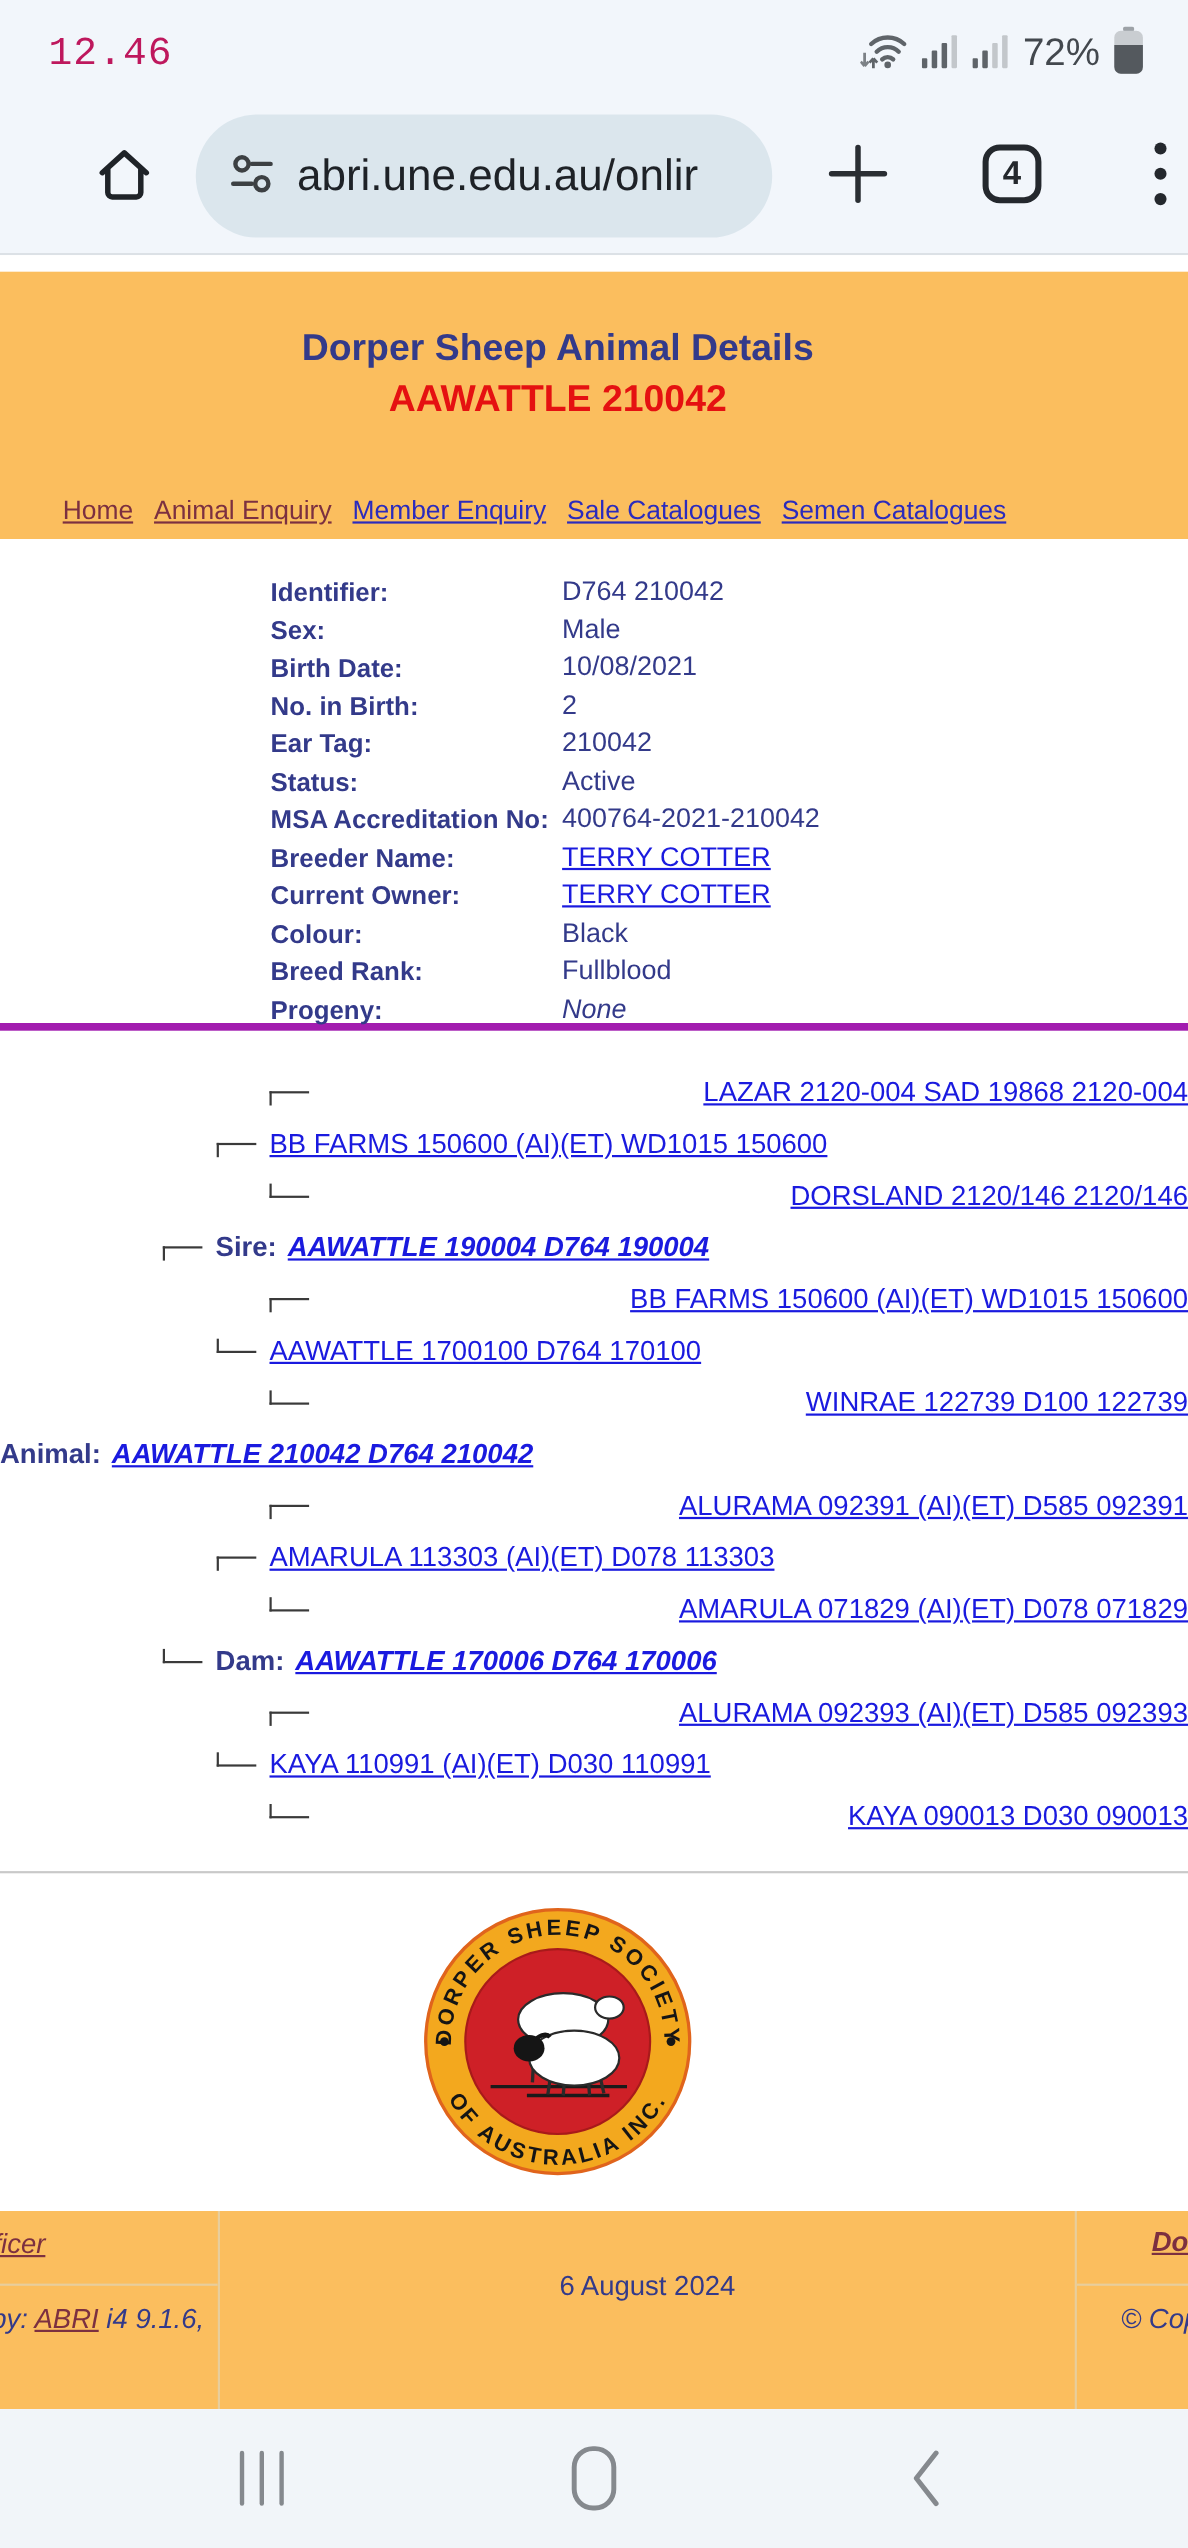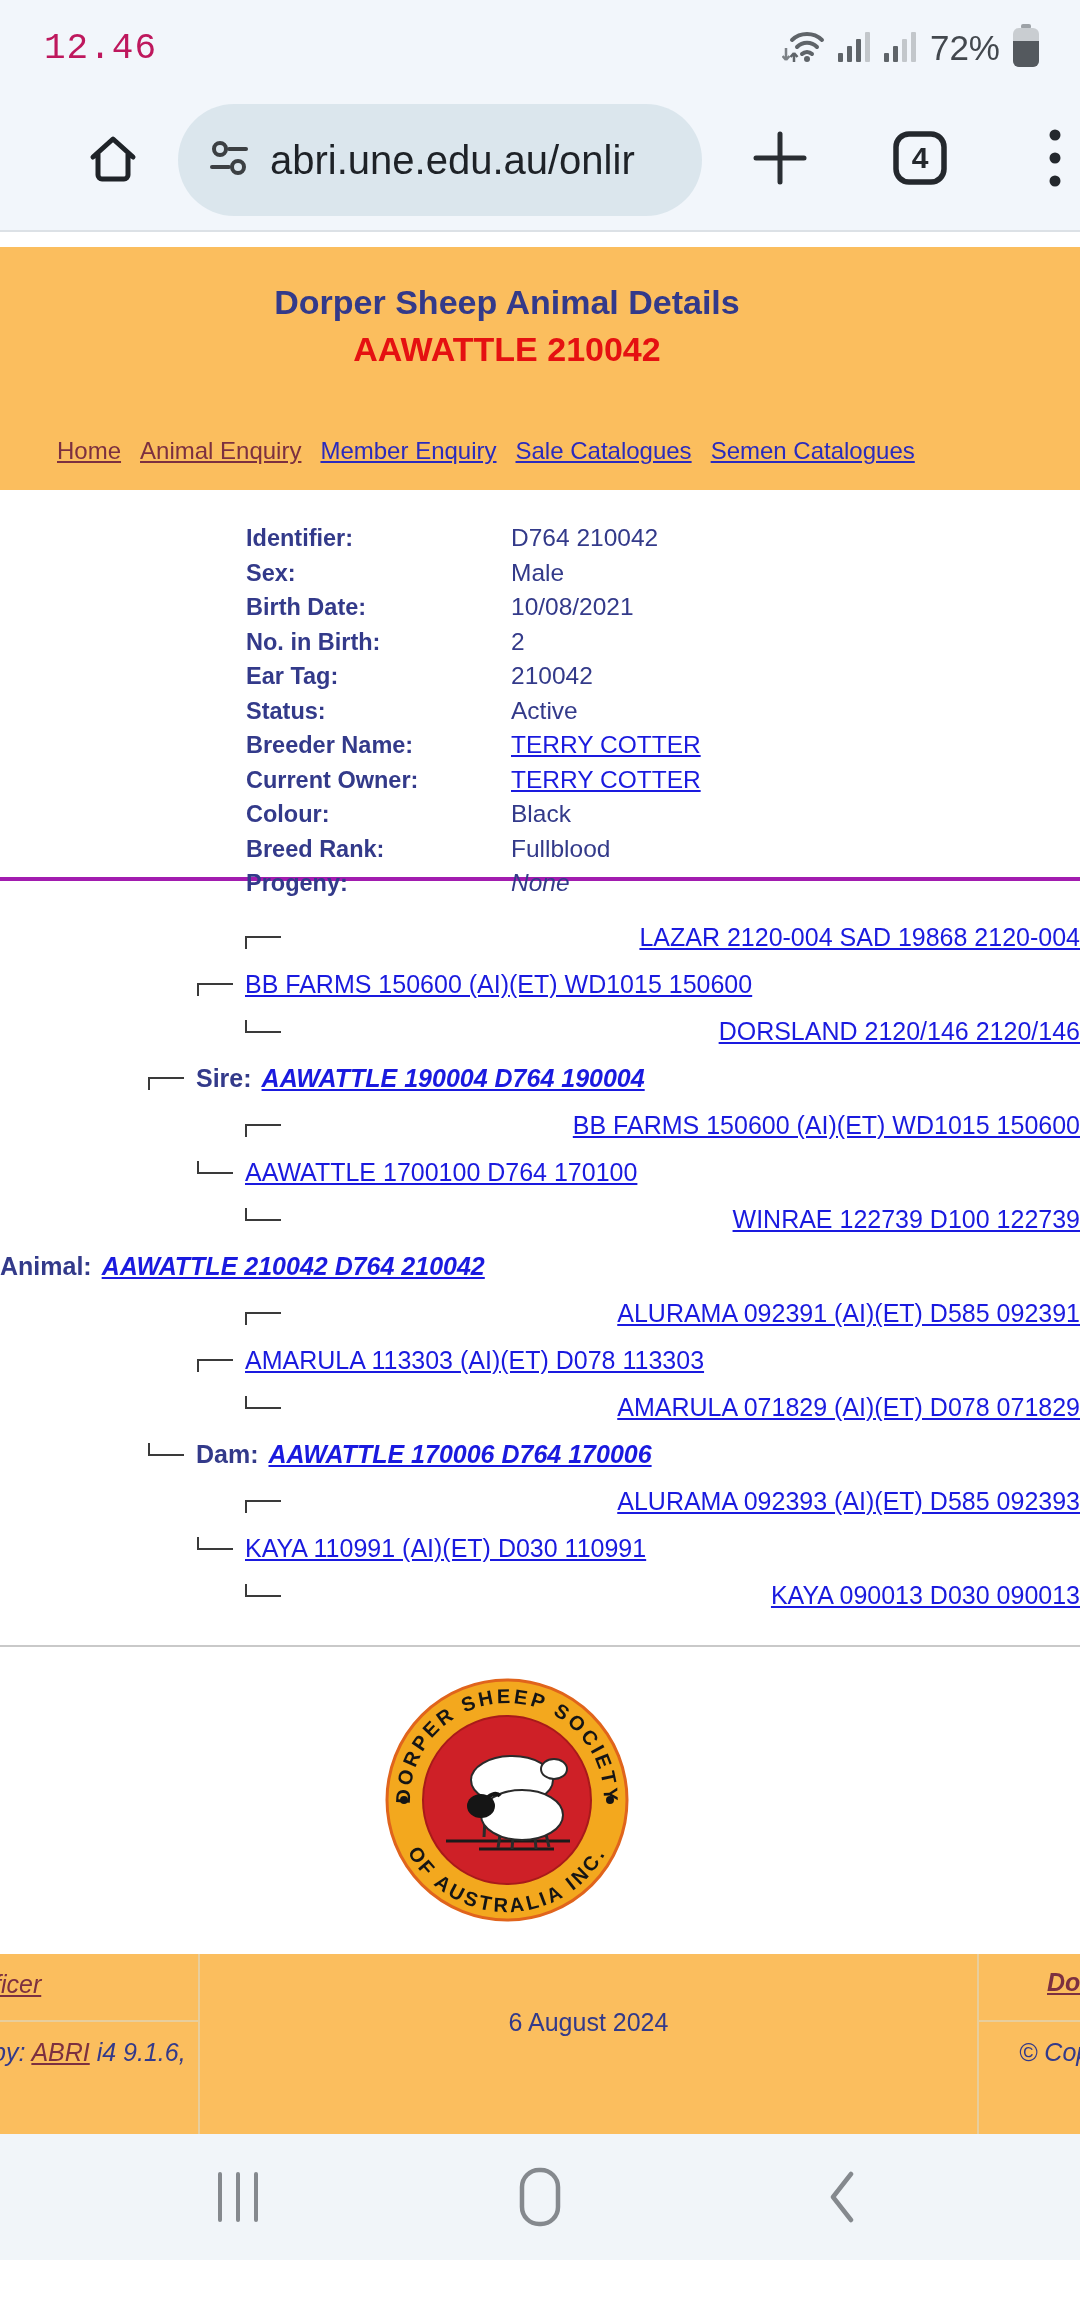--- a/index.html
+++ b/index.html
@@ -24,30 +24,30 @@
   .plus-btn { margin-left:50px; flex:none; }
   .tab-btn { margin-left:84px; flex:none; position:relative; }
   .tab-count { position:absolute; top:0; left:0; width:56px; height:56px;
     display:flex; align-items:center; justify-content:center;
     font-size:30px; font-weight:bold; color:#24282D; }
   .menu-btn { margin-left:100px; flex:none; }
 
   .white-gap { height:15px; background:#fff; }
 
   
-  .pageheader { height:243px; background:#FBBE5E; padding-top:32px; }
+  .pageheader { height:243px; background:#FBBE5E; padding-top:46px; }
   .titles { width:1014px; text-align:center; }
   .title1 { font-size:34px; font-weight:bold; color:#333A8A; line-height:47px; }
   .title2 { font-size:34px; font-weight:bold; color:#E51111; line-height:47px; }
   .topnav { margin:64px 0 0 57px; display:flex; gap:19px; font-size:24px; white-space:nowrap; }
   .topnav a { text-decoration:underline; color:#2B2BBD; cursor:pointer; }
   .topnav a.visited { color:#7C3040; }
 
   
-  .details { height:391px; border-bottom:4px solid #a21caf; padding:31px 0 0 246px;
+  .details { height:447px; border-bottom:7px solid #a21caf; padding:31px 0 0 246px;
     color:#333A8A; }
   .det-row { display:flex; line-height:34.5px; white-space:nowrap; }
   .det-label { width:265px; flex:none; font-weight:bold; font-size:23.5px; }
   .det-value { font-size:24.5px; }
   a.det-value { color:#1A1ADF; text-decoration:underline; cursor:pointer; }
   .det-value.italic { font-style:italic; }
 
   
   .pedigree { height:766px; border-bottom:2px solid #C9C9C9; padding-top:33px;
     color:#333A8A; }
@@ -203,20 +203,24 @@
       <span class="det-label">No. in Birth:</span>
       <span class="det-value">2</span>
     </div>
   <div class="det-row">
       <span class="det-label">Ear Tag:</span>
       <span class="det-value">210042</span>
     </div>
   <div class="det-row">
       <span class="det-label">Status:</span>
       <span class="det-value">Active</span>
+    </div>
+  <div class="det-row">
+      <span class="det-label">MSA Accreditation No:</span>
+      <span class="det-value">400764-2021-210042</span>
     </div>
   <div class="det-row">
       <span class="det-label">Breeder Name:</span>
       <a class="det-value">TERRY COTTER</a>
     </div>
   <div class="det-row">
       <span class="det-label">Current Owner:</span>
       <a class="det-value">TERRY COTTER</a>
     </div>
   <div class="det-row">

